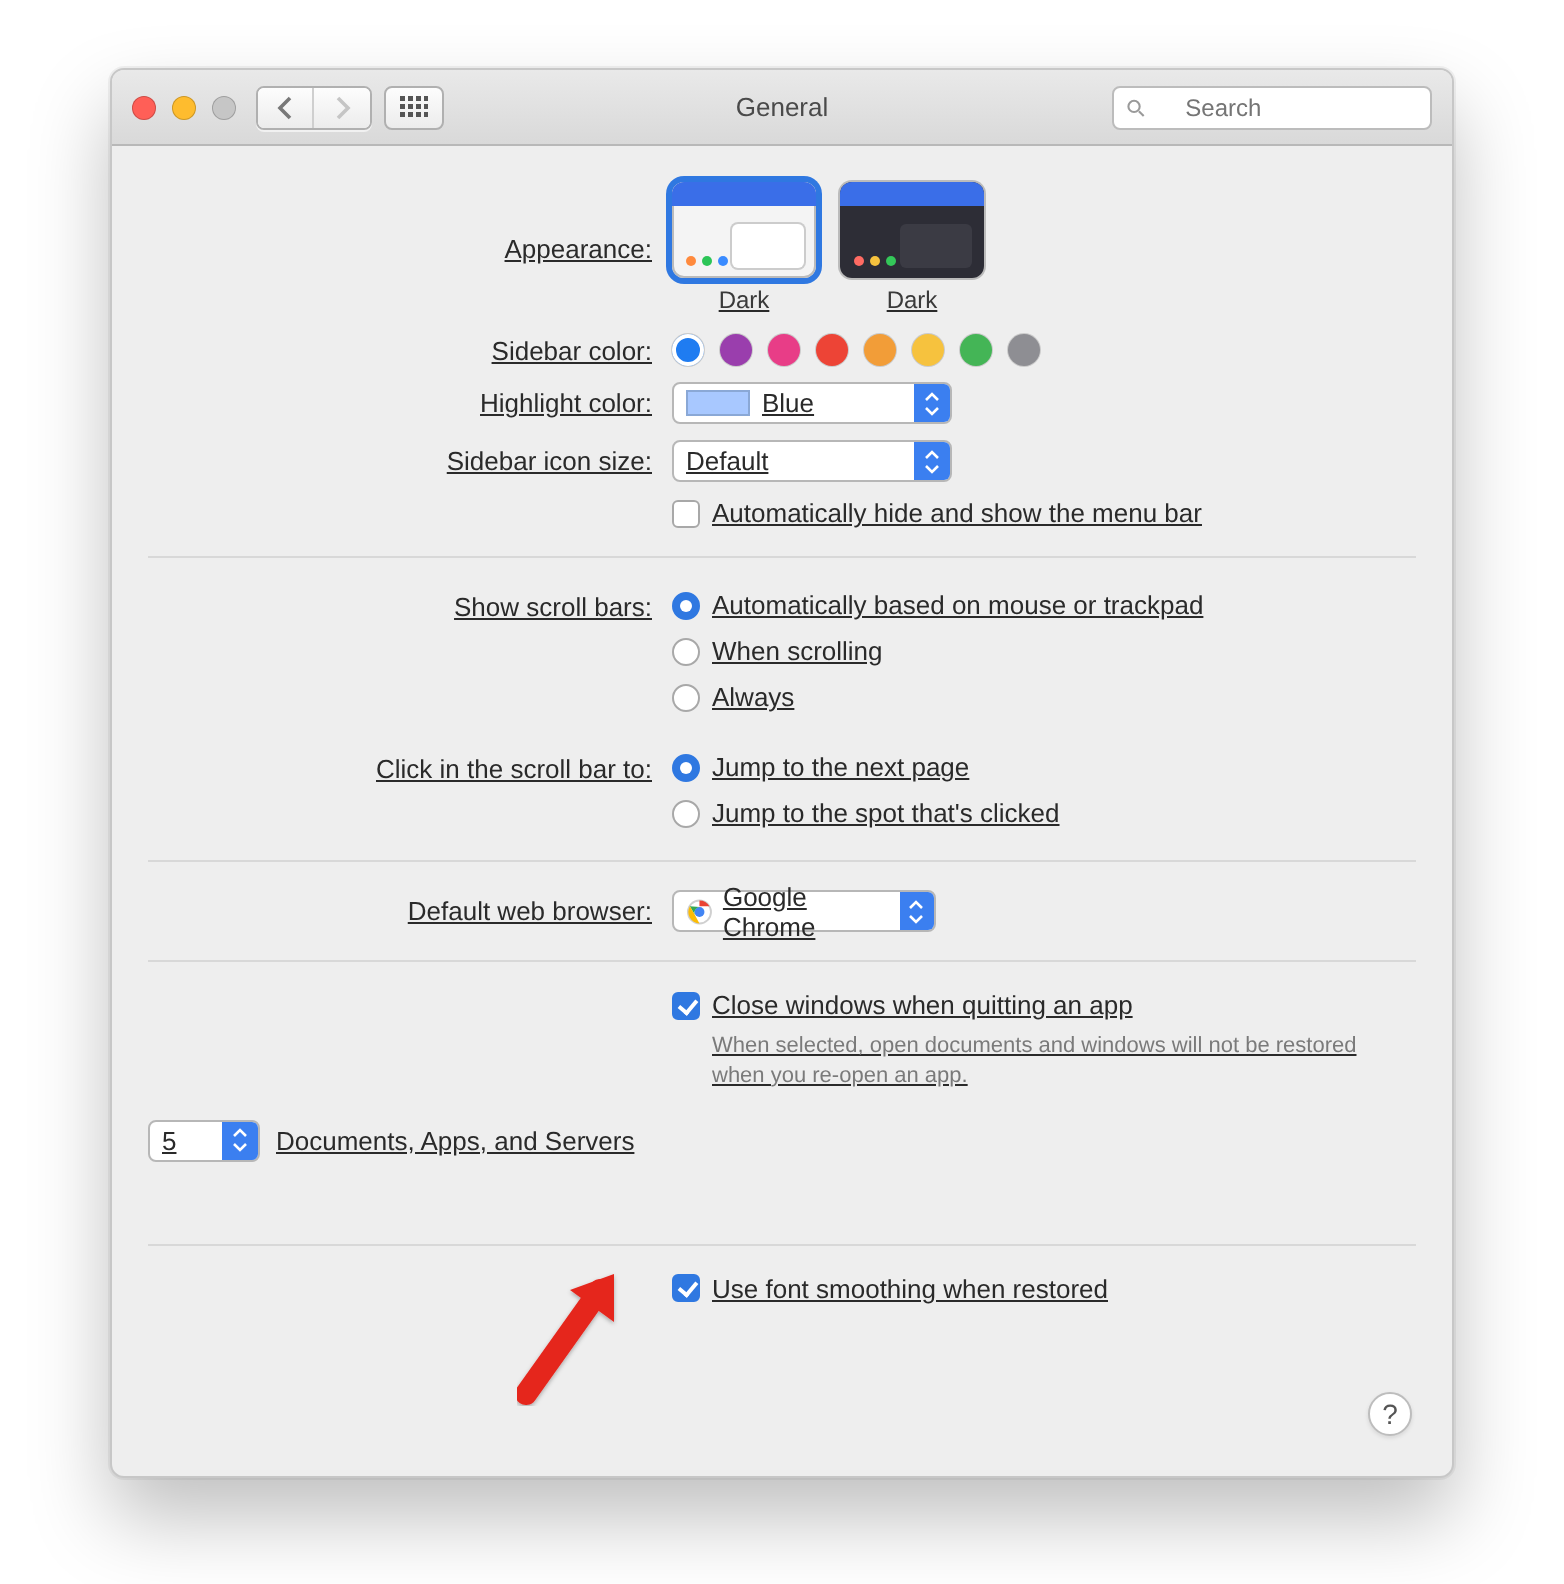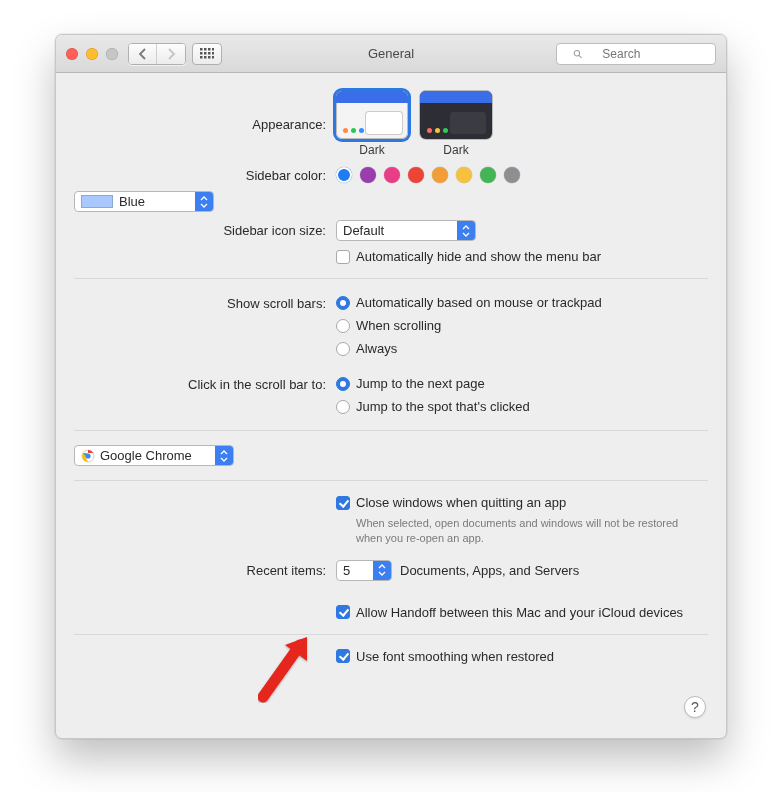--- a/index.html
+++ b/index.html
@@ -53,29 +53,29 @@
     width:30px; height:22px; background:linear-gradient(#fdfdfd,#ececec);
     border:1px solid #b0b0b0; border-radius:4px; display:flex; align-items:center; justify-content:center;
     color:#555;
   }
   .wintitle {
     position:absolute; left:0; right:0; text-align:center; font-size:13px; color:#4a4a4a;
     pointer-events:none;
   }
   .search {
     margin-left:auto; width:160px; height:22px; background:#fff;
-    border:1px solid #bcbcbc; border-radius:4px; display:flex; align-items:center; padding:0 16px;
+    border:1px solid #bcbcbc; border-radius:4px; display:flex; align-items:center; padding:0 6px;
     color:#9a9a9a; gap:18px;
   }
   .search input {
     border:none; outline:none; width:100%; font-size:12px; background:transparent; color:#333;
   }
   .content { padding:14px 18px 18px 18px; }
   .row {
-    display:flex; align-items:flex-start; padding:4px 0;
+    display:flex; align-items:flex-start; padding:4px 0;text-decoration:underline;
   }
   .label {
     width:262px; text-align:right; padding-right:10px; padding-top:3px; color:#2a2a2a;
   }
   .controls { flex:1; display:flex; flex-direction:column; gap:4px; }
   .appearance-opts { display:flex; gap:12px; }
   .app-tile {
     width:72px; display:flex; flex-direction:column; align-items:center; gap:4px; cursor:pointer;
   }
   .thumb {
@@ -234,20 +234,21 @@
             <span class="ac" style="background: rgb(237, 68, 54); color: rgb(237, 68, 54);"></span>
             <span class="ac" style="background: rgb(242, 157, 56); color: rgb(242, 157, 56);"></span>
             <span class="ac" style="background: rgb(246, 194, 62); color: rgb(246, 194, 62);"></span>
             <span class="ac" style="background: rgb(68, 181, 86); color: rgb(68, 181, 86);"></span>
             <span class="ac" style="background: rgb(142, 142, 147); color: rgb(142, 142, 147);"></span>
           </div>
         </div>
     </div>
 
     <div class="row">
+      <div class="label">Highlight color:</div>
       <div class="controls">
         <div class="popup">
           <span class="swatch"></span>
           <span>Blue</span>
           <span class="arrows">
               <svg viewBox="0 0 8 6">
                 <path d="M1 4l3-3 3 3" fill="none" stroke="#fff" stroke-width="1.3"></path>
               </svg>
               <svg viewBox="0 0 8 6">
                 <path d="M1 2l3 3 3-3" fill="none" stroke="#fff" stroke-width="1.3"></path>
@@ -314,22 +315,23 @@
         <label class="radio-row">
             <input type="radio" name="csb" style="">
             <span>Jump to the spot that's clicked</span>
           </label>
       </div>
     </div>
 
     <div class="hr"></div>
 
     <div class="row">
-      <div class="controls">
-        <div class="popup" style="width:160px">
+      <div class="label">Default web browser:</div>
+      <div class="controls">
+        <div class="popup" style="width:132px">
           <svg width="14" height="14" viewBox="0 0 14 14" style="margin-right:5px">
               <circle cx="7" cy="7" r="6" fill="#fff" stroke="#d0d0d0"></circle>
               <circle cx="7" cy="7" r="2.6" fill="#4285f4"></circle>
               <path d="M7 1a6 6 0 015.2 3H7" fill="#ea4335"></path>
               <path d="M2 4l2.5 4.3A3 3 0 017 4.4" fill="#34a853"></path>
               <path d="M7 13a6 6 0 01-5-9l2.5 4.3" fill="#fbbc05"></path>
             </svg>
           <span>Google Chrome</span>
           <span class="arrows">
               <svg viewBox="0 0 8 6">
@@ -350,45 +352,38 @@
       <div class="controls">
         <label class="check-row">
             <input type="checkbox" checked="" style="">
             <span>Close windows when quitting an app</span>
           </label>
         <div class="hint">When selected, open documents and windows will not be restored when you re-open an app.</div>
       </div>
     </div>
 
     <div class="row" style="margin-top:6px">
-      <div class="label">Recent items:</div>
       <div class="controls" style="flex-direction:row;align-items:center;gap:8px">
         <div class="popup" style="width:56px">
           <span>5</span>
           <span class="arrows">
               <svg viewBox="0 0 8 6">
                 <path d="M1 4l3-3 3 3" fill="none" stroke="#fff" stroke-width="1.3"></path>
               </svg>
               <svg viewBox="0 0 8 6">
                 <path d="M1 2l3 3 3-3" fill="none" stroke="#fff" stroke-width="1.3"></path>
               </svg>
             </span>
         </div>
         <span>Documents, Apps, and Servers</span>
       </div>
     </div>
 
     <div class="row" style="margin-top:16px">
       <div class="label"></div>
-      <div class="controls">
-        <label class="check-row">
-            <input type="checkbox" checked="" style="">
-            <span>Allow Handoff between this Mac and your iCloud devices</span>
-          </label>
-      </div>
     </div>
 
     <div class="hr"></div>
 
     <div class="row">
       <div class="label"></div>
       <div class="controls">
         <label class="check-row">
             <input type="checkbox" checked="" style="">
             <span>Use font smoothing when restored</span>

